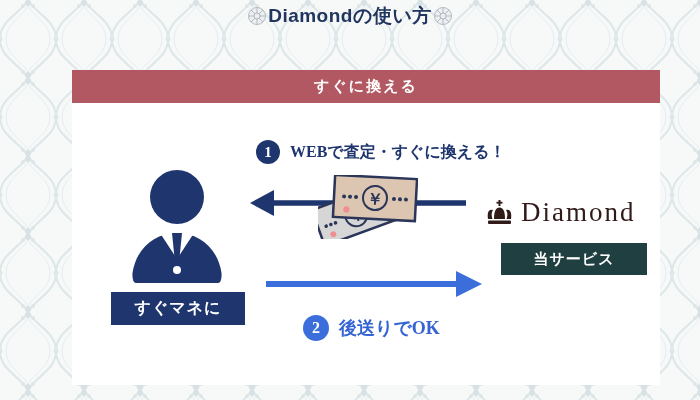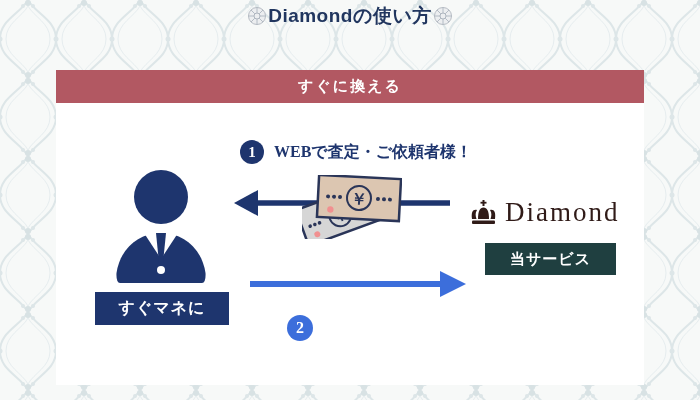--- a/index.html
+++ b/index.html
@@ -15,21 +15,21 @@
   }
   .site-title {
     position: absolute; left: 0; top: 3px; width: 700px; height: 26px;
     display: flex; justify-content: center; align-items: center; 
     z-index: 2;
   }
   .site-title .title-text {
     color: #21365f; font-size: 19px; font-weight: bold; letter-spacing: 0.5px;
   }
   .card {
-    position: absolute; left: 56px; top: 70px; width: 588px; z-index: 1;
+    position: absolute; left: 72px; top: 70px; width: 588px; z-index: 1;
   }
   .card-header {
     height: 33px; background: #b25862;
     display: flex; align-items: center; justify-content: center;
     color: #ffffff; font-size: 15px; font-weight: bold; letter-spacing: 2px;
   }
   .card-body {
     position: relative; height: 282px; background: #ffffff;
   }
   .step1 {
@@ -57,21 +57,21 @@
   }
   .brand {
     position: absolute; left: 414px; top: 94px;
     display: flex; align-items: center; gap: 8px;
   }
   .brand-name {
     font-family: "Liberation Serif", serif; font-size: 27px;
     color: #301b18; letter-spacing: 2px;
   }
   .service-btn {
-    position: absolute; left: 429px; top: 140px; width: 131px; height: 32px;
+    position: absolute; left: 429px; top: 140px; width: 146px; height: 32px;
     background: #1f3f40; color: #ffffff; font-size: 15px; font-weight: bold;
     display: flex; align-items: center; justify-content: center;
     letter-spacing: 1px; border: none; cursor: pointer;
   }
   .arrow-right-svg { position: absolute; left: 188px; top: 164px; }
   .step2 {
     position: absolute; left: 231px; top: 212px;
     display: flex; align-items: center; gap: 10px;
   }
   .step2-label {
@@ -118,21 +118,21 @@
 </div>
 
 <div class="card">
   <div class="card-header">
     <span>すぐに換える</span>
   </div>
   <div class="card-body">
 
     <div class="step1">
       <span class="step-circle circle-1">1</span>
-      <span class="step1-label">WEBで査定・ご依頼者様！</span>
+      <span class="step1-label">WEBで査定・すぐに換える！</span>
     </div>
 
     <svg class="arrow-left-svg" width="220" height="36" viewBox="0 0 220 36">
       <line x1="218" y1="18" x2="26" y2="18" stroke="#1e356e" stroke-width="5.5"></line>
       <polygon points="26,5 26,31 2,18" fill="#1e356e"></polygon>
     </svg>
 
     <svg class="money-svg" width="100" height="64" viewBox="0 0 100 64">
       <g transform="translate(36,40) rotate(-20)">
         <rect x="-38" y="-19" width="76" height="38" fill="#d6d6d6" stroke="#2a3558" stroke-width="2.5"></rect>
@@ -183,16 +183,17 @@
 
     <button class="service-btn">当サービス</button>
 
     <svg class="arrow-right-svg" width="226" height="34" viewBox="0 0 226 34">
       <line x1="6" y1="17" x2="196" y2="17" stroke="#3c6edb" stroke-width="6"></line>
       <polygon points="196,4 196,30 222,17" fill="#3c6edb"></polygon>
     </svg>
 
     <div class="step2">
       <span class="step-circle circle-2">2</span>
+      <span class="step2-label">後送りでOK</span>
     </div>
 
   </div>
 </div>
 
 </body></html>

